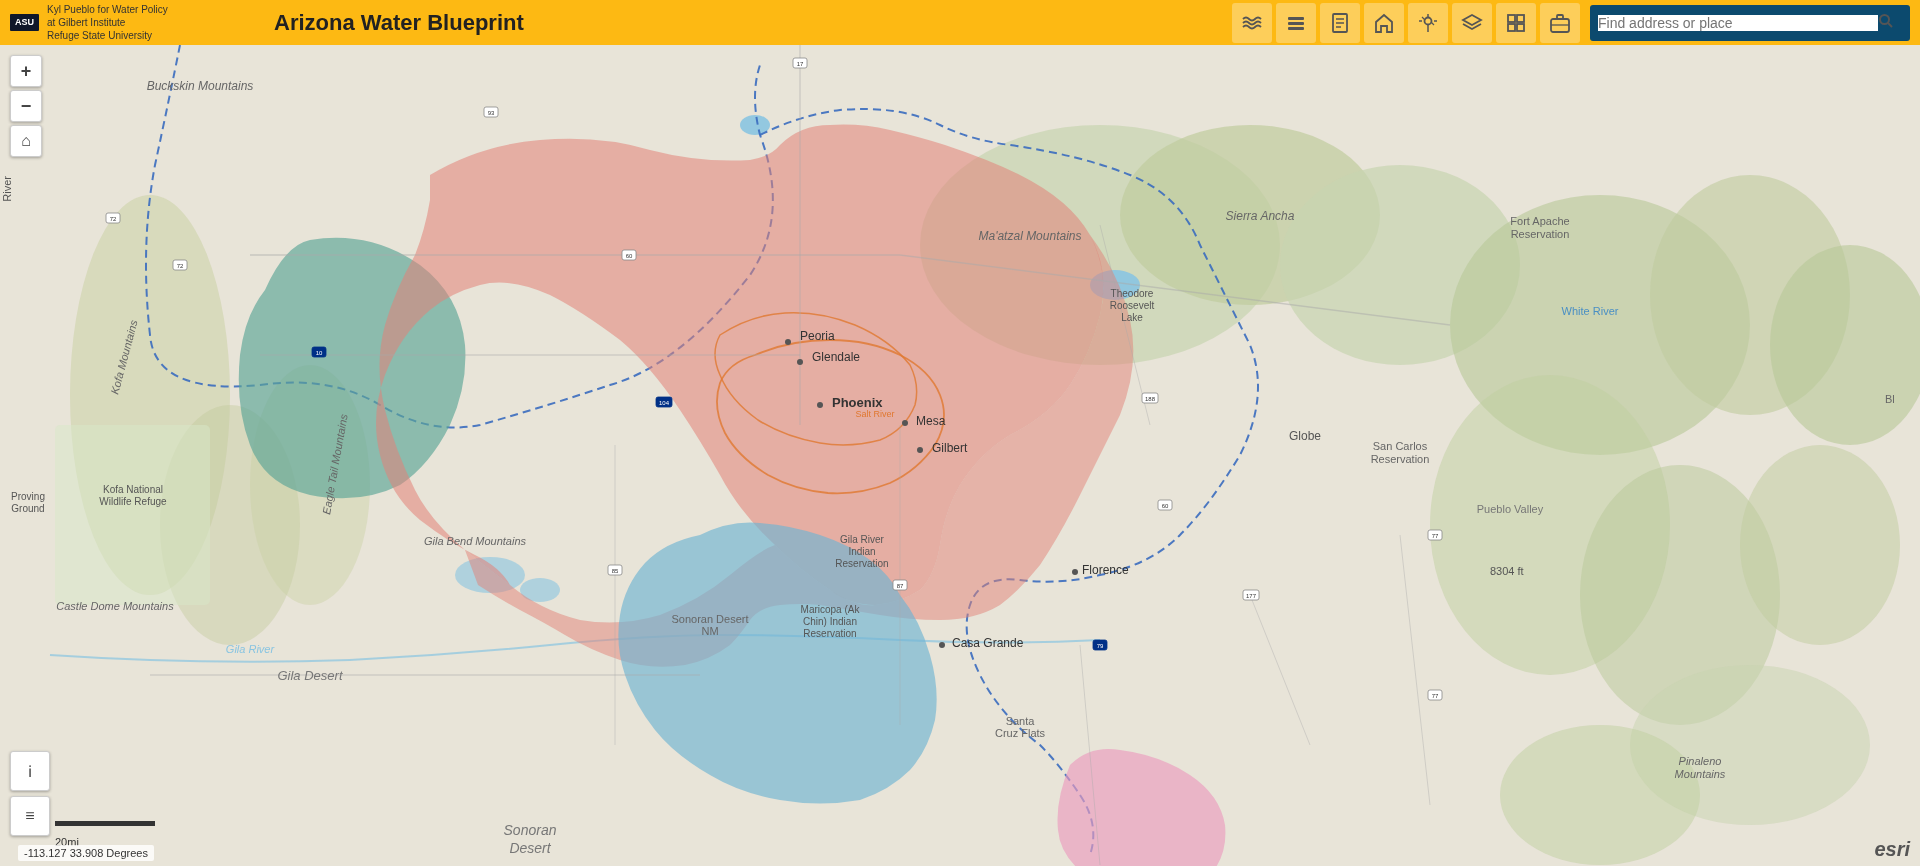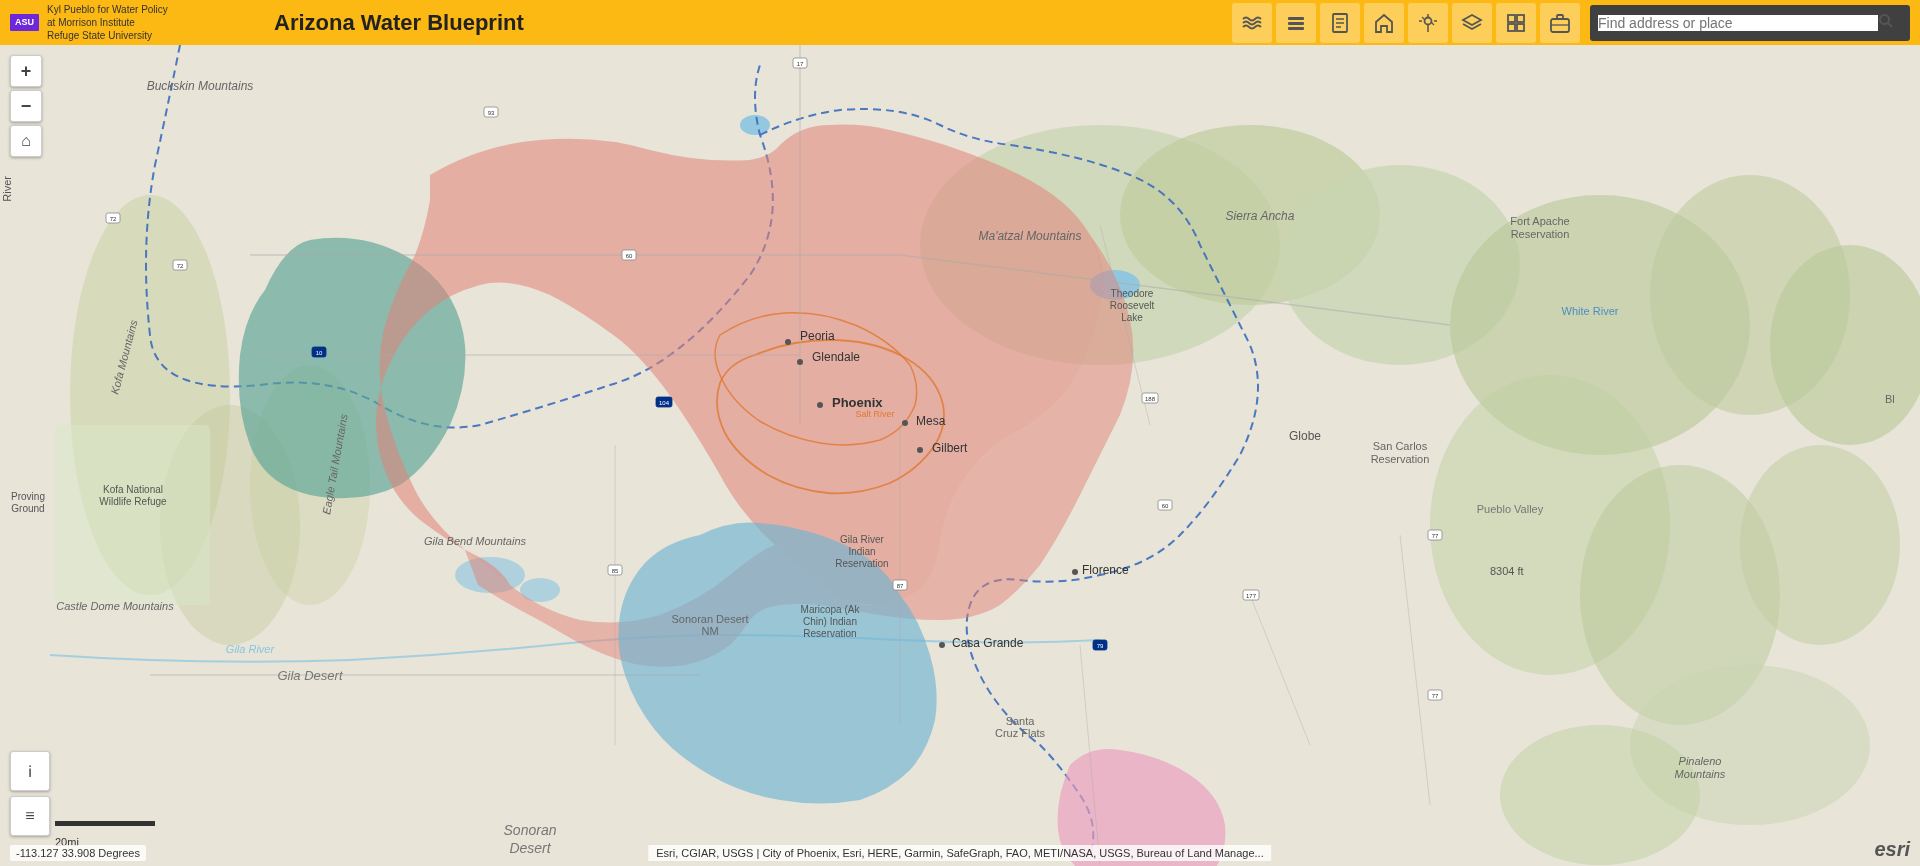--- a/index.html
+++ b/index.html
@@ -16,21 +16,21 @@
       z-index: 100;
       padding: 0 10px;
     }
     #logo-area {
       display: flex;
       align-items: center;
       gap: 8px;
       min-width: 240px;
     }
     #asu-logo {
-      background: #6d28d9;
+      background: #0f172a;
       color: white;
       font-size: 9px;
       font-weight: bold;
       padding: 3px 5px;
       line-height: 1.2;
       border-radius: 1px;
     }
     #institute-text {
       font-size: 10px;
       color: #333;
@@ -58,21 +58,21 @@
       cursor: pointer;
       display: flex;
       align-items: center;
       justify-content: center;
       font-size: 18px;
       color: #444;
     }
     #search-area {
       display: flex;
       align-items: center;
-      background: #404040;
+      background: #0c4a6e;
       border-radius: 3px;
       padding: 2px 8px;
       width: 320px;
       height: 36px;
     }
     #search-input {
       border: none;
       outline: none;
       width: 280px;
       font-size: 14px;
@@ -150,21 +150,21 @@
       justify-content: center;
       font-size: 16px;
       color: #444;
       box-shadow: 0 1px 3px rgba(0,0,0,0.3);
     }
 
     
     #coords {
       position: absolute;
       bottom: 5px;
-      left: 10px;
+      left: 18px;
       z-index: 50;
       background: rgba(255,255,255,0.8);
       padding: 2px 6px;
       font-size: 11px;
       color: #333;
       border-radius: 2px;
     }
 
     
     #attribution {
@@ -215,21 +215,21 @@
 </head>
 <body>
 
 <div id="header">
   <div id="logo-area">
     <div id="asu-logo">
       <div>ASU</div>
     </div>
     <div id="institute-text">
       <div>Kyl Pueblo for Water Policy</div>
-      <div>at Morrison Institute</div>
+      <div>at Gilbert Institute</div>
       <div>Refuge State University</div>
     </div>
   </div>
   <div id="app-title">Arizona Water Blueprint</div>
   <div id="toolbar">
 
     <button class="tool-btn" title="Waves">
       <svg width="22" height="22" viewBox="0 0 22 22">
         <path d="M2 7 Q5 4 8 7 Q11 10 14 7 Q17 4 20 7" stroke="#555" stroke-width="1.8" fill="none"></path>
         <path d="M2 11 Q5 8 8 11 Q11 14 14 11 Q17 8 20 11" stroke="#555" stroke-width="1.8" fill="none"></path>
@@ -528,19 +528,16 @@
     <div style="display:flex; align-items:flex-end; gap:2px;">
       <div style="width:100px; height:5px; background:#333; border:1px solid #333;"></div>
     </div>
     <div style="font-size:11px; color:#333; margin-top:10px;">20mi</div>
   </div>
 
   <div id="coords">
     <span>-113.127 33.908 Degrees</span>
   </div>
 
-  <div id="attribution">
-    <span>Esri, CGIAR, USGS | City of Phoenix, Esri, HERE, Garmin, SafeGraph, FAO, METI/NASA, USGS, Bureau of Land Manage...</span>
-  </div>
 
   <div id="esri-logo">esri</div>
 
 </div>
 
 </body></html>

